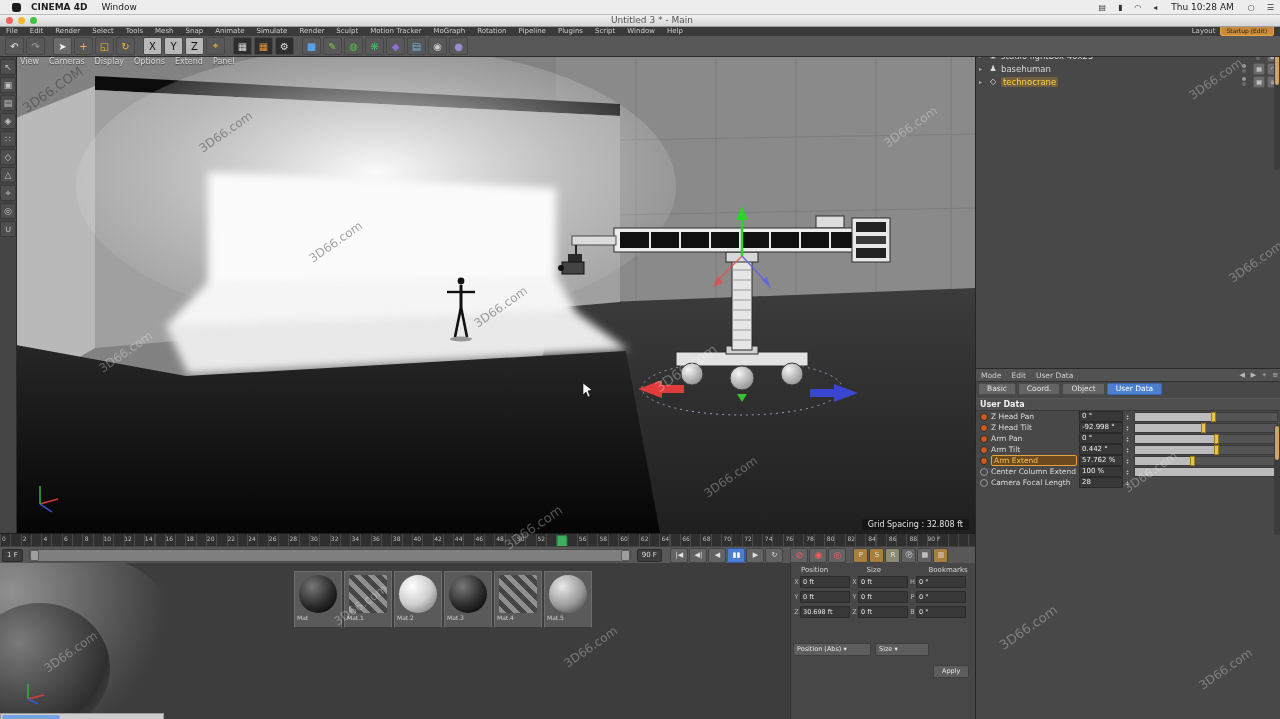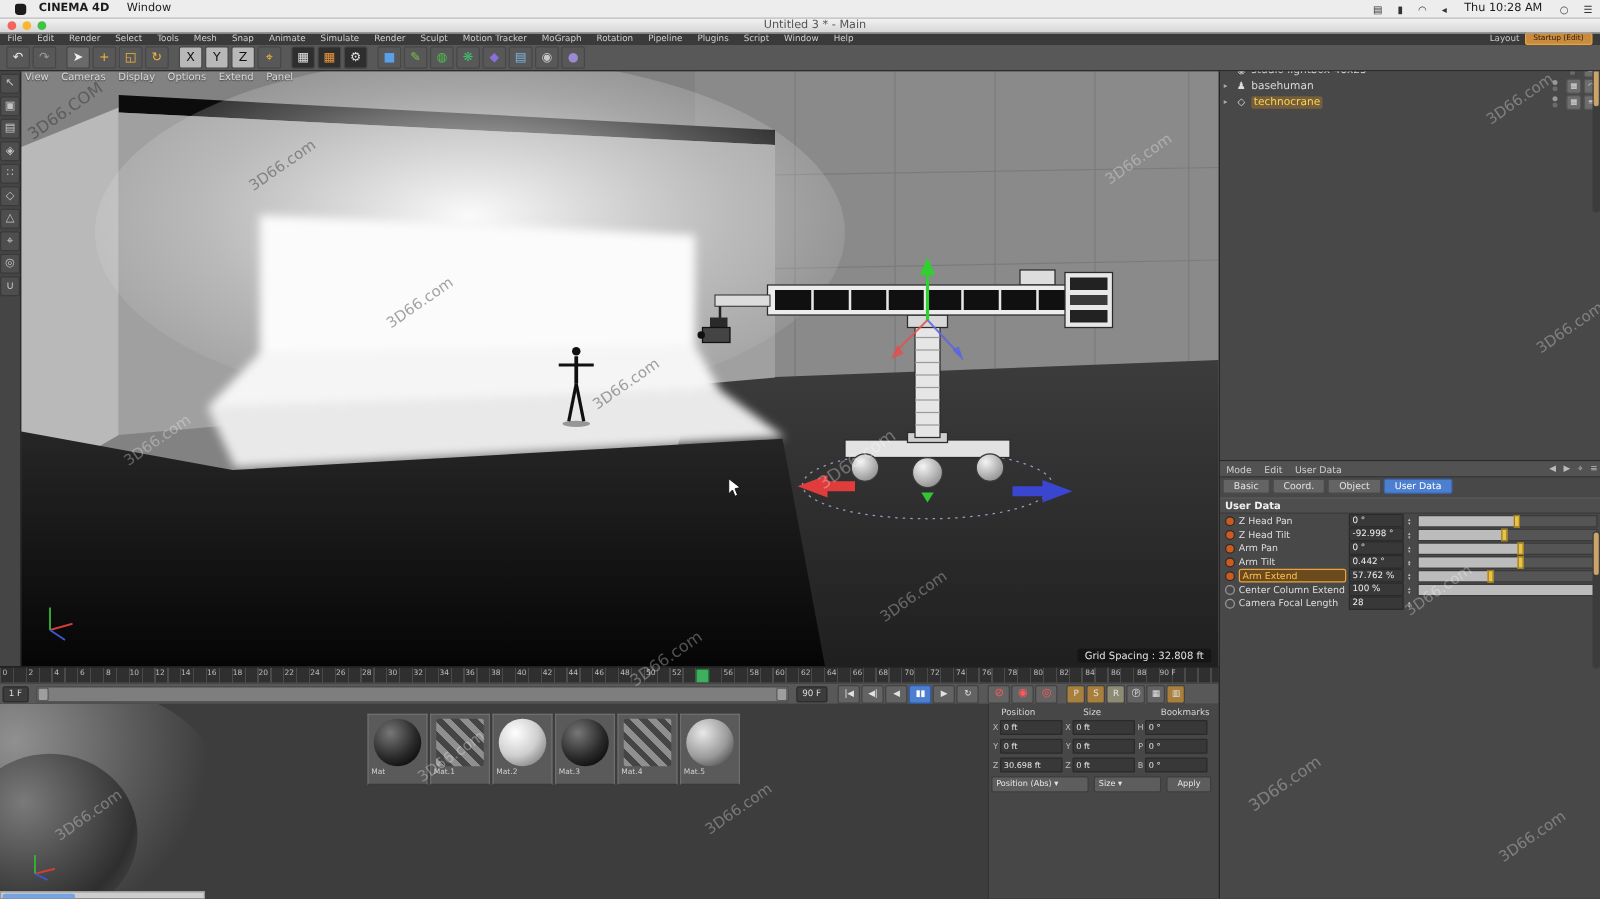--- a/index.html
+++ b/index.html
@@ -137,21 +137,21 @@
     border-top:1px solid #252525;border-left:1px solid #303030;font-size:7px;color:#ccc;z-index:13;padding:3px 2px;}
   .crow{display:flex;align-items:center;margin-bottom:3px;}
   .chead{display:flex;font-size:7px;color:#d5d5d5;margin-bottom:2px;}
   .chead span{display:block;}
   .axl{width:7px;color:#bbb;font-size:6.5px;text-align:center;}
   .cbox{width:44px;height:10px;line-height:10px;background:#383838;border:1px solid #2a2a2a;
     border-radius:1px;color:#e8e8e8;font-size:6.5px;padding:0 2px;margin-right:1px;white-space:nowrap;overflow:hidden;}
   .cdd{height:11px;line-height:11px;background:#5d5d5d;border:1px solid #3e3e3e;border-radius:2px;
     font-size:6.5px;color:#e5e5e5;padding:0 3px;margin-right:4px;white-space:nowrap;overflow:hidden;}
   .cbtn{height:11px;line-height:11px;background:#5d5d5d;border:1px solid #3e3e3e;border-radius:2px;
-    font-size:6.5px;color:#e5e5e5;padding:0 8px;text-align:center;}
+    font-size:6.5px;color:#e5e5e5;padding:0 8px;text-align:center;margin-top:44px;}
   #rbbottom{position:absolute;left:975px;top:546px;width:305px;height:173px;background:#464646;z-index:11;}
   
   .wm{position:absolute;font-size:12px;transform:rotate(-35deg);pointer-events:none;z-index:40;white-space:nowrap;}
   .wm.l{color:rgba(255,255,255,.30);}
   .wm.d{color:rgba(40,40,40,.42);}
 </style>
 </head>
 <body>
 
 <div id="screen">

